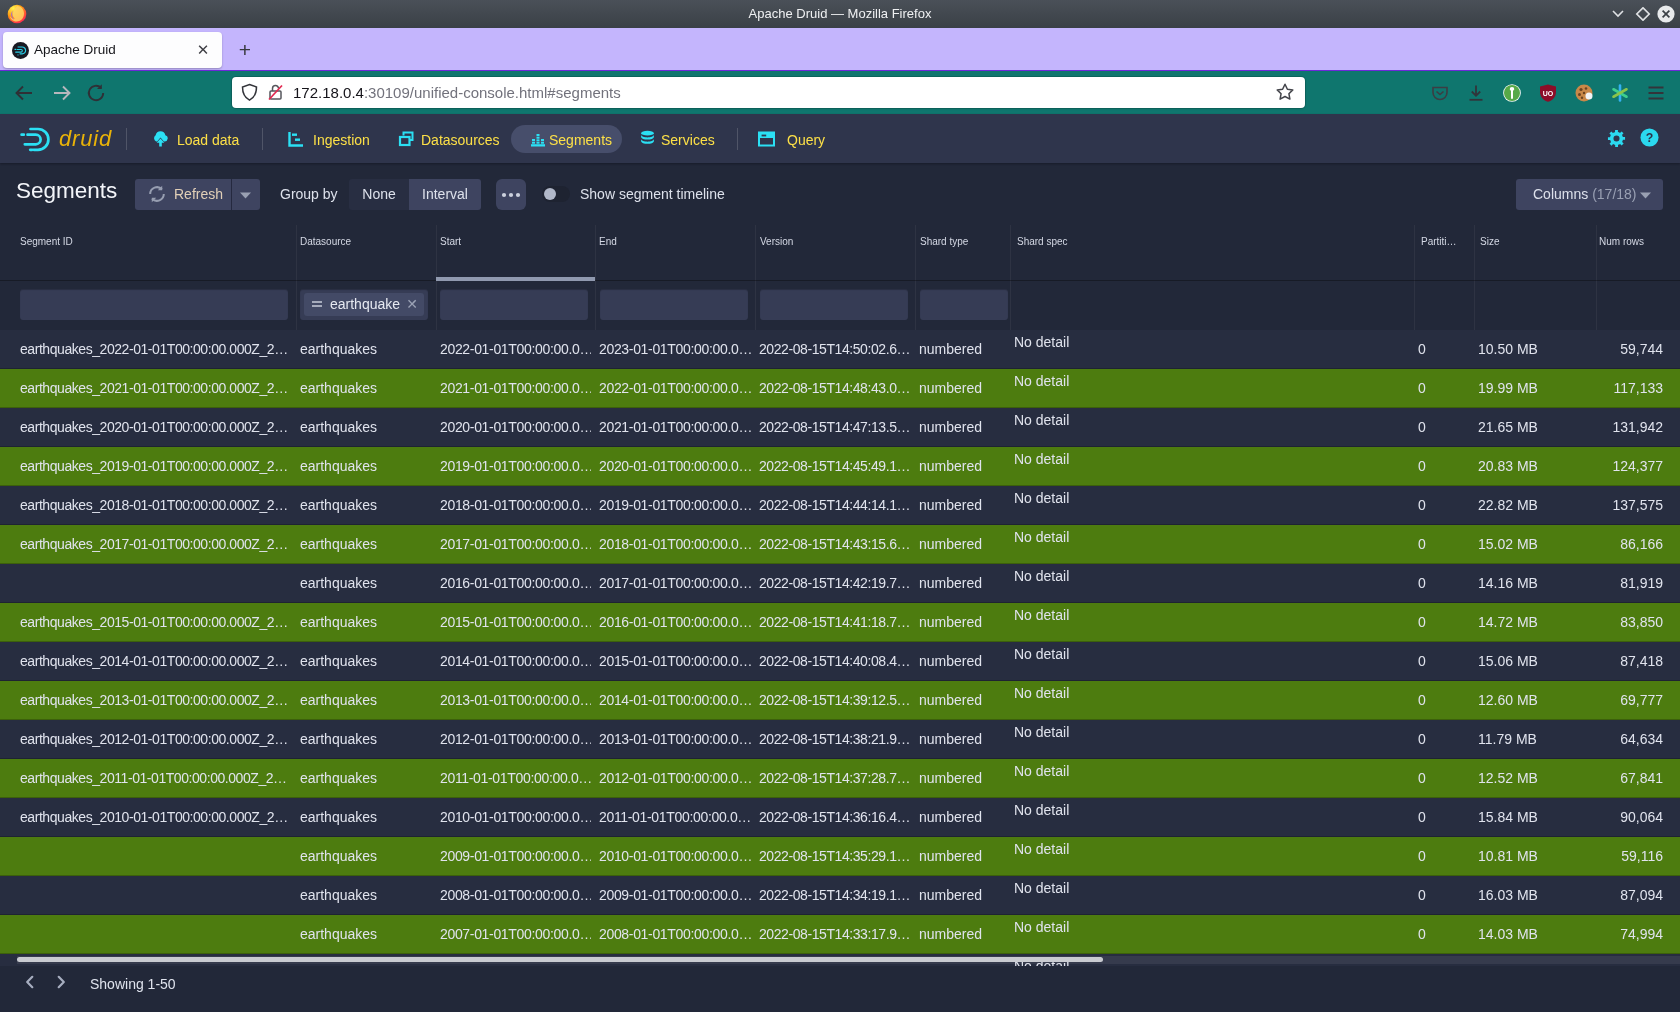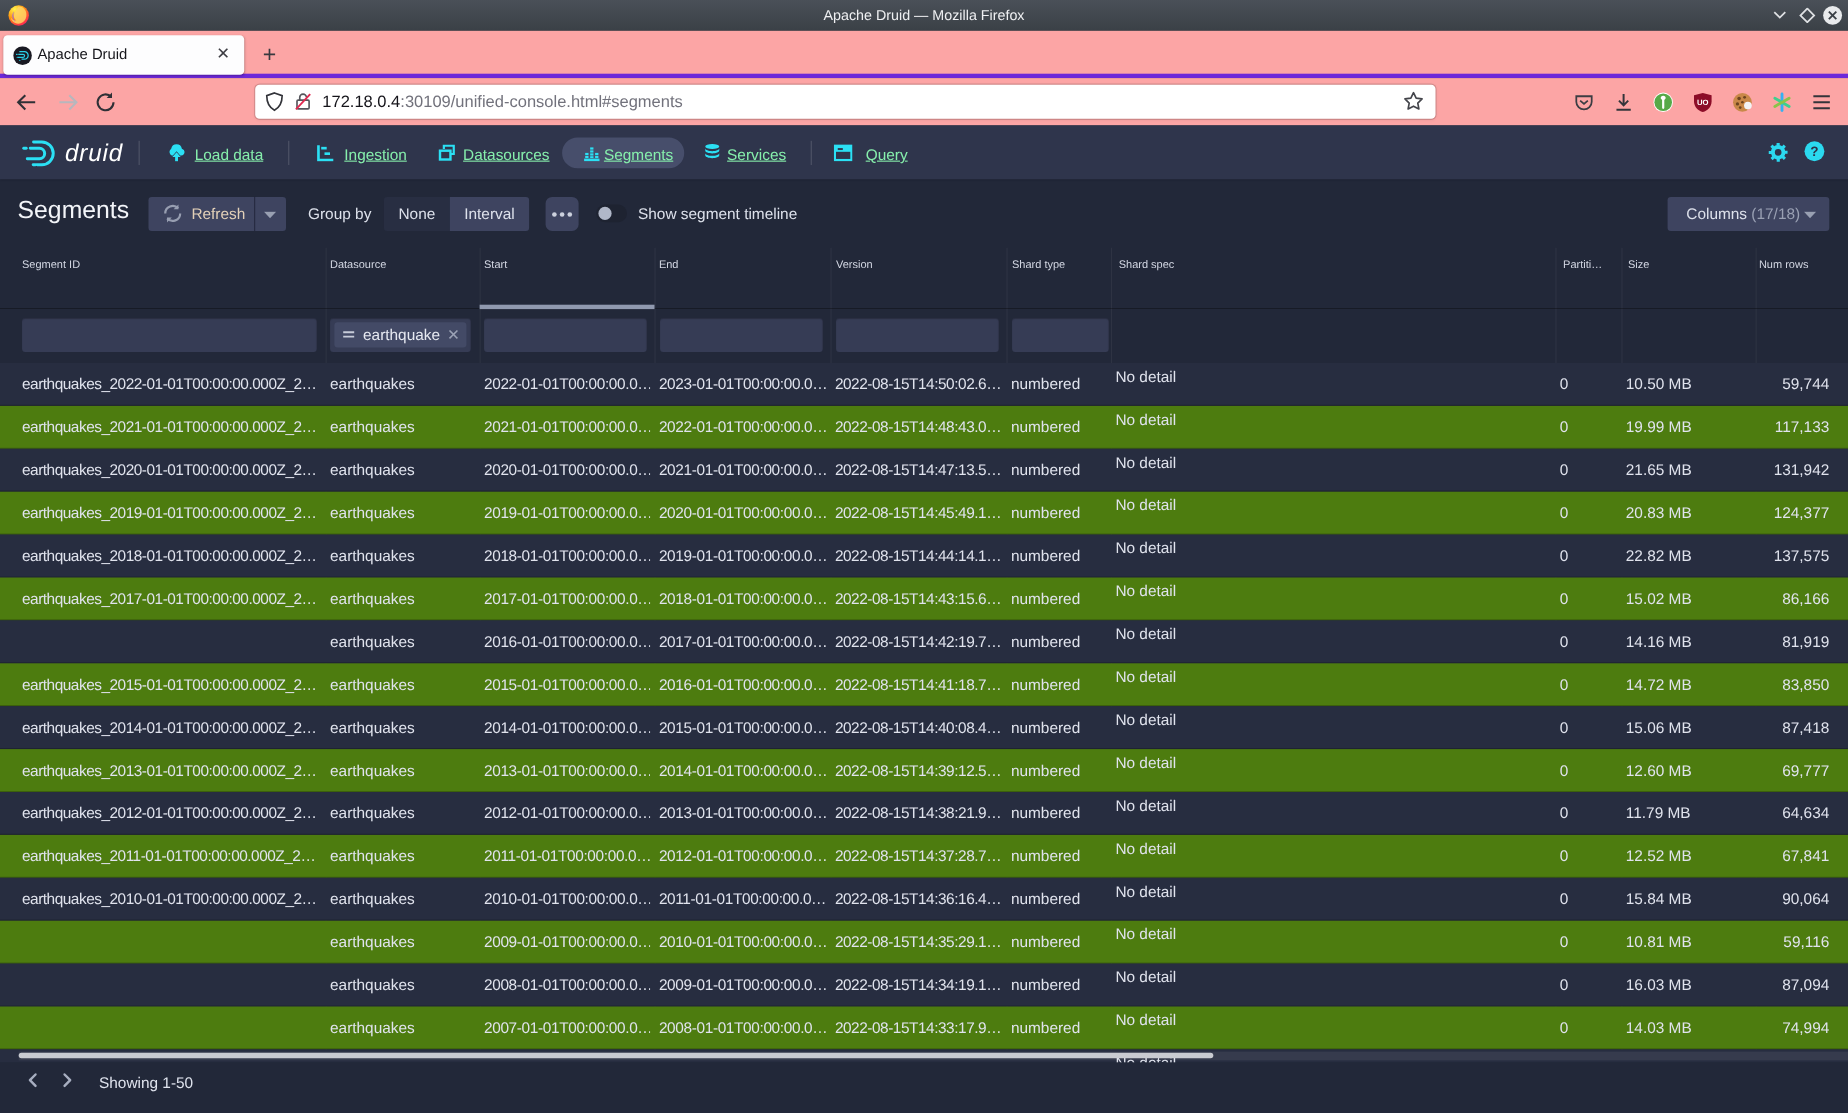--- a/index.html
+++ b/index.html
@@ -3,40 +3,40 @@
 <style>
 * { margin:0; padding:0; box-sizing:border-box; }
 html,body { width:1680px; height:1012px; overflow:hidden; }
 body { font-family:"Liberation Sans", sans-serif; position:relative; background:#222839; }
 .abs { position:absolute; }
 
 #titlebar { position:absolute; left:0; top:0; width:1680px; height:28px;
   background:linear-gradient(#4a5058,#3a4046); }
 #titlebar .title { position:absolute; left:0; right:0; top:0; height:28px; line-height:28px;
   text-align:center; color:#eff0f2; font-size:13px; }
-#tabbar { position:absolute; left:0; top:28px; width:1680px; height:43px; background:#fca5a5;
-  border-bottom:4px solid #6d28d9; }
+#tabbar { position:absolute; left:0; top:28px; width:1680px; height:43px; background:#c4b5fd;
+  border-bottom:1px solid #6d28d9; }
 #tab { position:absolute; left:3px; top:4px; width:219px; height:36px; background:#fdfdfe;
   border-radius:4px; box-shadow:0 1px 2px rgba(0,0,0,0.25); }
 #tab .tlabel { position:absolute; left:31px; top:0; height:36px; line-height:36px; font-size:13.5px; color:#16161b; }
 #tab .tclose { position:absolute; right:10px; top:9px; width:18px; height:18px; color:#3e3e44; font-size:15px; line-height:18px; text-align:center;}
 #newtab { position:absolute; left:234px; top:11px; width:22px; height:22px; color:#39393f; font-size:21px; line-height:22px; text-align:center; font-weight:300;}
-#toolbar { position:absolute; left:0; top:71px; width:1680px; height:43px; background:#fca5a5; }
+#toolbar { position:absolute; left:0; top:71px; width:1680px; height:43px; background:#0f766e; }
 #urlbox { position:absolute; left:232px; top:6px; width:1073px; height:31px; background:#ffffff;
   border-radius:4px; box-shadow:0 0 0 1px rgba(0,0,0,0.14), 0 1px 3px rgba(0,0,0,0.08); }
 #urltext { position:absolute; left:61px; top:0; height:31px; line-height:31px; font-size:15px; color:#15141a; }
 #urltext span { color:#72727c; }
 .ticon { position:absolute; top:0; }
 
 #navbar { position:absolute; left:0; top:114px; width:1680px; height:49px; background:#2f354c; box-shadow:0 1px 2px rgba(10,14,25,0.45); }
 .navsep { position:absolute; top:14px; width:1px; height:22px; background:rgba(255,255,255,0.16); }
-.navitem { position:absolute; top:2px; height:49px; line-height:49px; color:#86efac; font-size:14px;text-decoration:underline; }
+.navitem { position:absolute; top:2px; height:49px; line-height:49px; color:#fde047; font-size:14px; }
 #pill { position:absolute; left:511px; top:11px; width:111px; height:28px; background:#465071;
   background:#474e6b; border-radius:14px; }
-#brand { position:absolute; left:59px; top:0; height:49px; line-height:50px; color:#ffffff;
+#brand { position:absolute; left:59px; top:0; height:49px; line-height:50px; color:#eab308;
   font-size:22px; font-style:italic; letter-spacing:0.8px; }
 
 #ctrl { position:absolute; left:0; top:163px; width:1680px; height:62px; }
 #heading { position:absolute; left:16px; top:15px; font-size:22.5px; color:#f3f5f9; }
 .btn { position:absolute; top:16px; height:31px; background:#3e4460; border-radius:3px;
   color:#dde1eb; font-size:14px; line-height:31px; }
 #refreshbtn { left:135px; width:125px; }
 #refreshbtn .rlabel { position:absolute; left:39px; color:#e2d0b8; }
 #refreshbtn .divider { position:absolute; left:96px; top:0px; width:1px; height:31px; background:rgba(17,20,36,0.55); }
 #groupby { position:absolute; left:280px; top:16px; height:31px; line-height:31px; color:#dde1eb; font-size:14px; }

